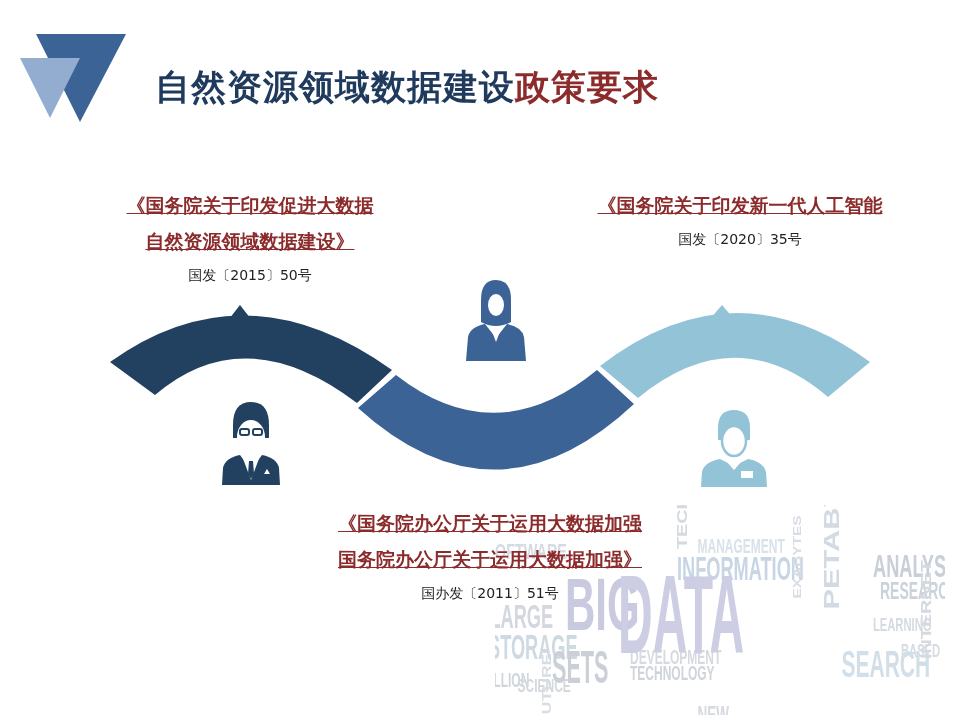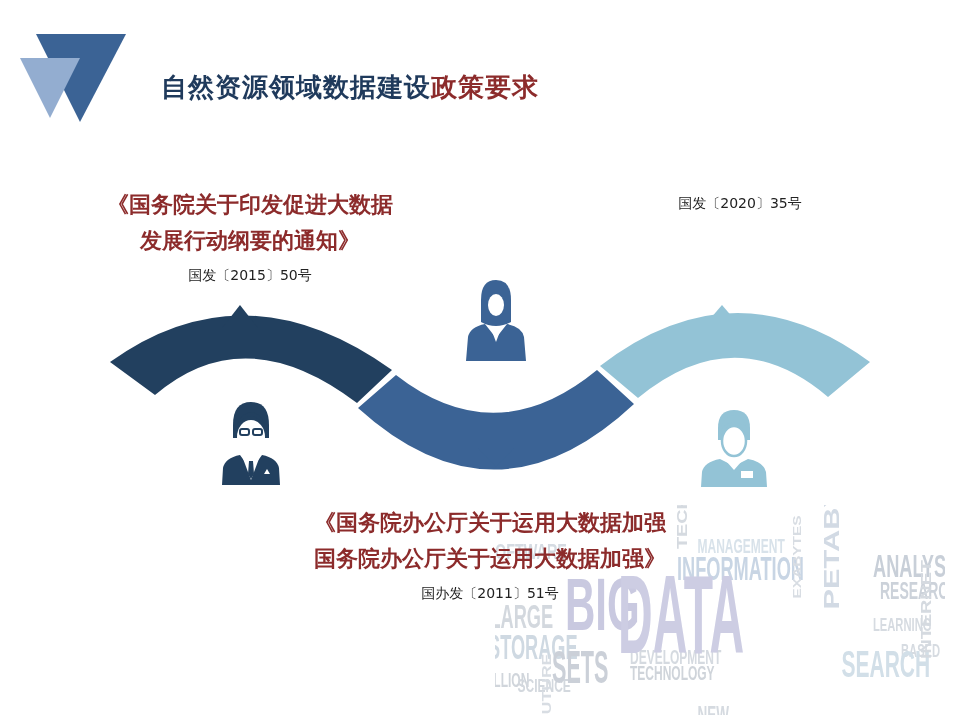--- a/index.html
+++ b/index.html
@@ -3,29 +3,29 @@
 <meta charset="utf-8">
 <style>
   html, body { margin:0; padding:0; }
   body {
     width:960px; height:720px; position:relative; overflow:hidden;
     background:#ffffff;
     font-family:"DejaVu Sans", "Liberation Sans", sans-serif;
   }
   .logo { position:absolute; left:20px; top:34px; width:110px; height:90px; }
   .title {
-    position:absolute; left:161px; top:62px; height:50px;
-    font-size:26px; font-weight:bold; letter-spacing:1px; white-space:nowrap;
+    position:absolute; left:155px; top:62px; height:50px;
+    font-size:35px; font-weight:bold; letter-spacing:1px; white-space:nowrap;
     line-height:50px;
   }
   .title .blue { color:#1f3a5c; }
   .title .red { color:#8c2b2b; }
 
   .policy { position:absolute; text-align:center; white-space:nowrap; }
-  .policy .name { color:#8c2b2b; font-weight:bold; font-size:22px; line-height:36px; }
+  .policy .name { color:#8c2b2b; font-weight:bold; font-size:19px; line-height:36px;text-decoration:underline; }
   .policy .code { color:#222; font-size:14px; line-height:32px; }
 
   #p1 { left:100px; top:187px; width:300px; }
   #p2 { left:575px; top:187px; width:330px; }
   #p3 { left:305px; top:505px; width:370px; }
 
   .wave { position:absolute; left:0; top:0; width:960px; height:720px; }
   .cloud { position:absolute; left:495px; top:505px; width:450px; height:210px; }
 </style>
 </head>
@@ -35,25 +35,26 @@
   <polygon points="16,0 106,0 60,88" fill="#3b6395"></polygon>
   <polygon points="0,24 60,24 30,84" fill="#93add0"></polygon>
 </svg>
 
 <div class="title">
   <span class="blue">自然资源领域数据建设</span><span class="red">政策要求</span>
 </div>
 
 <div class="policy" id="p1">
   <div class="name">《国务院关于印发促进大数据</div>
-  <div class="name">发展行动纲要的通知》</div>
+  <div class="name">自然资源领域数据建设》</div>
   <div class="code">国发〔2015〕50号</div>
 </div>
 
 <div class="policy" id="p2">
+  <div class="name">《国务院关于印发新一代人工智能</div>
   <div class="code">国发〔2020〕35号</div>
 </div>
 
 <svg class="cloud" viewBox="0 0 450 210">
   <g font-family="Liberation Sans, sans-serif" font-weight="bold">
     <text x="-12" y="45" font-size="18" fill="#d5dbe2" transform="scale(0.8,1.2)">SOFTWARE</text>
     <text x="-8" y="95" font-size="26" fill="#d3d8de" transform="scale(0.7,1.3)">LARGE</text>
     <text x="-10" y="88" font-size="26" fill="#cfd9e2" transform="scale(0.7,1.35)" dy="26">STORAGE</text>
     <text x="-20" y="140" font-size="16" fill="#d0d5db" transform="scale(0.75,1.3)">MILLION</text>
     <text x="30" y="170" font-size="16" fill="#d3d8de" transform="scale(0.75,1.1)">SCIENCE</text>

